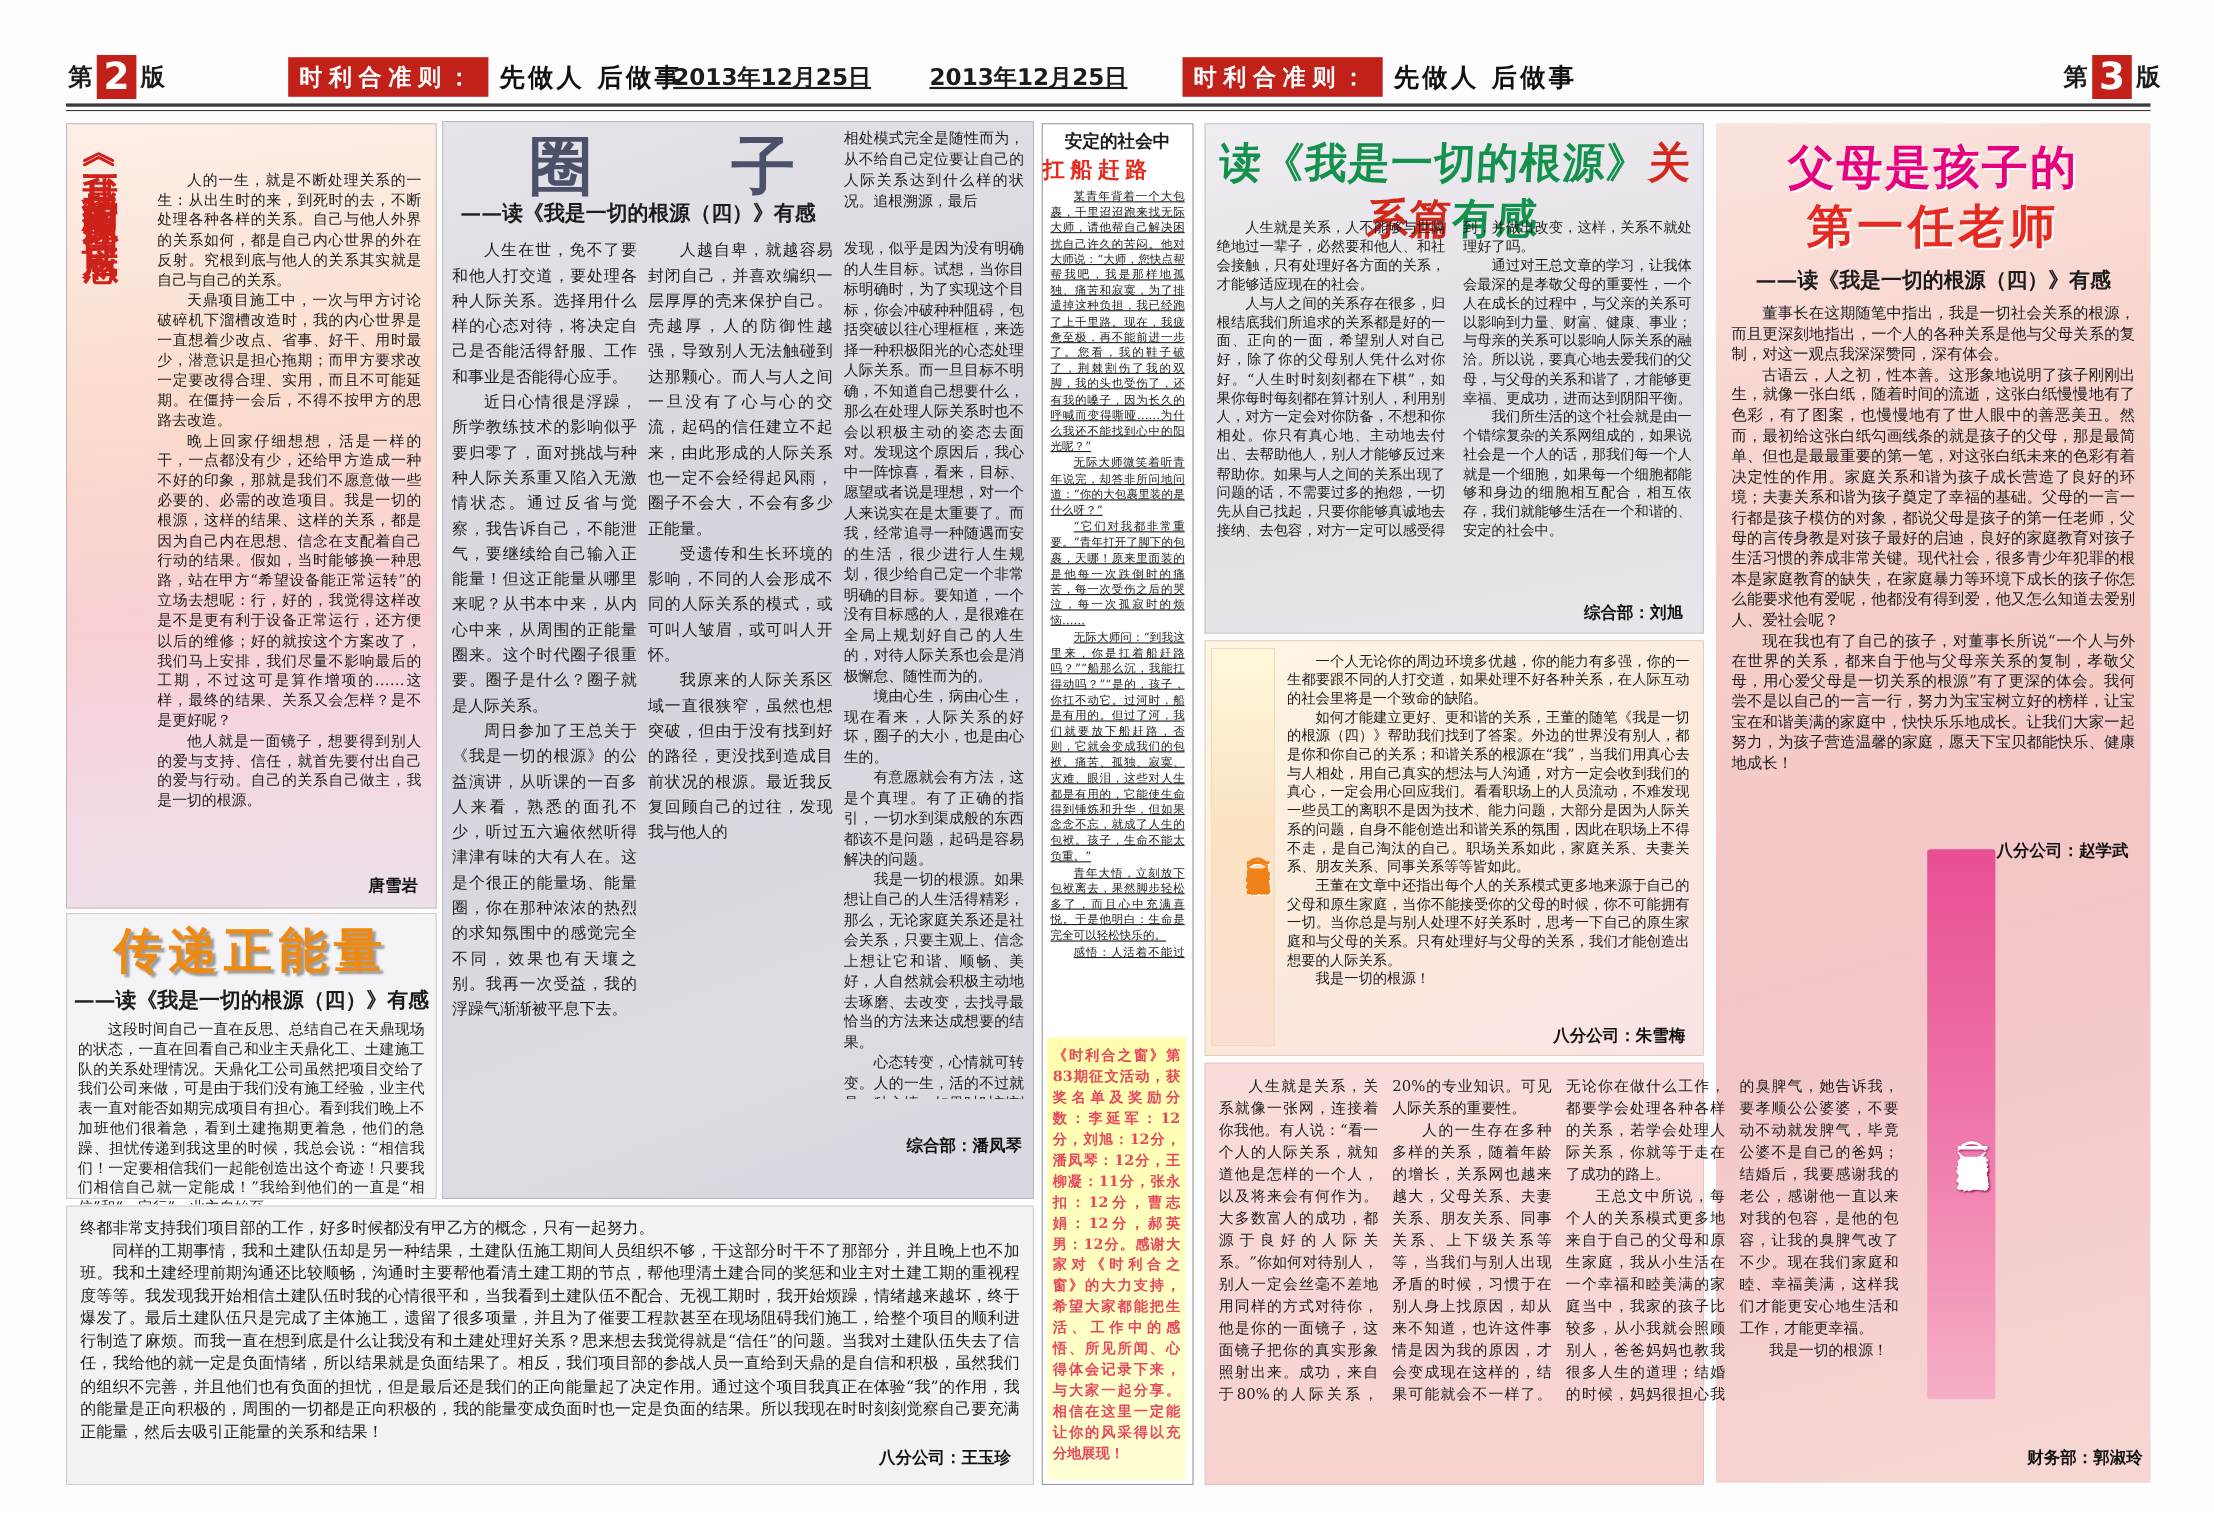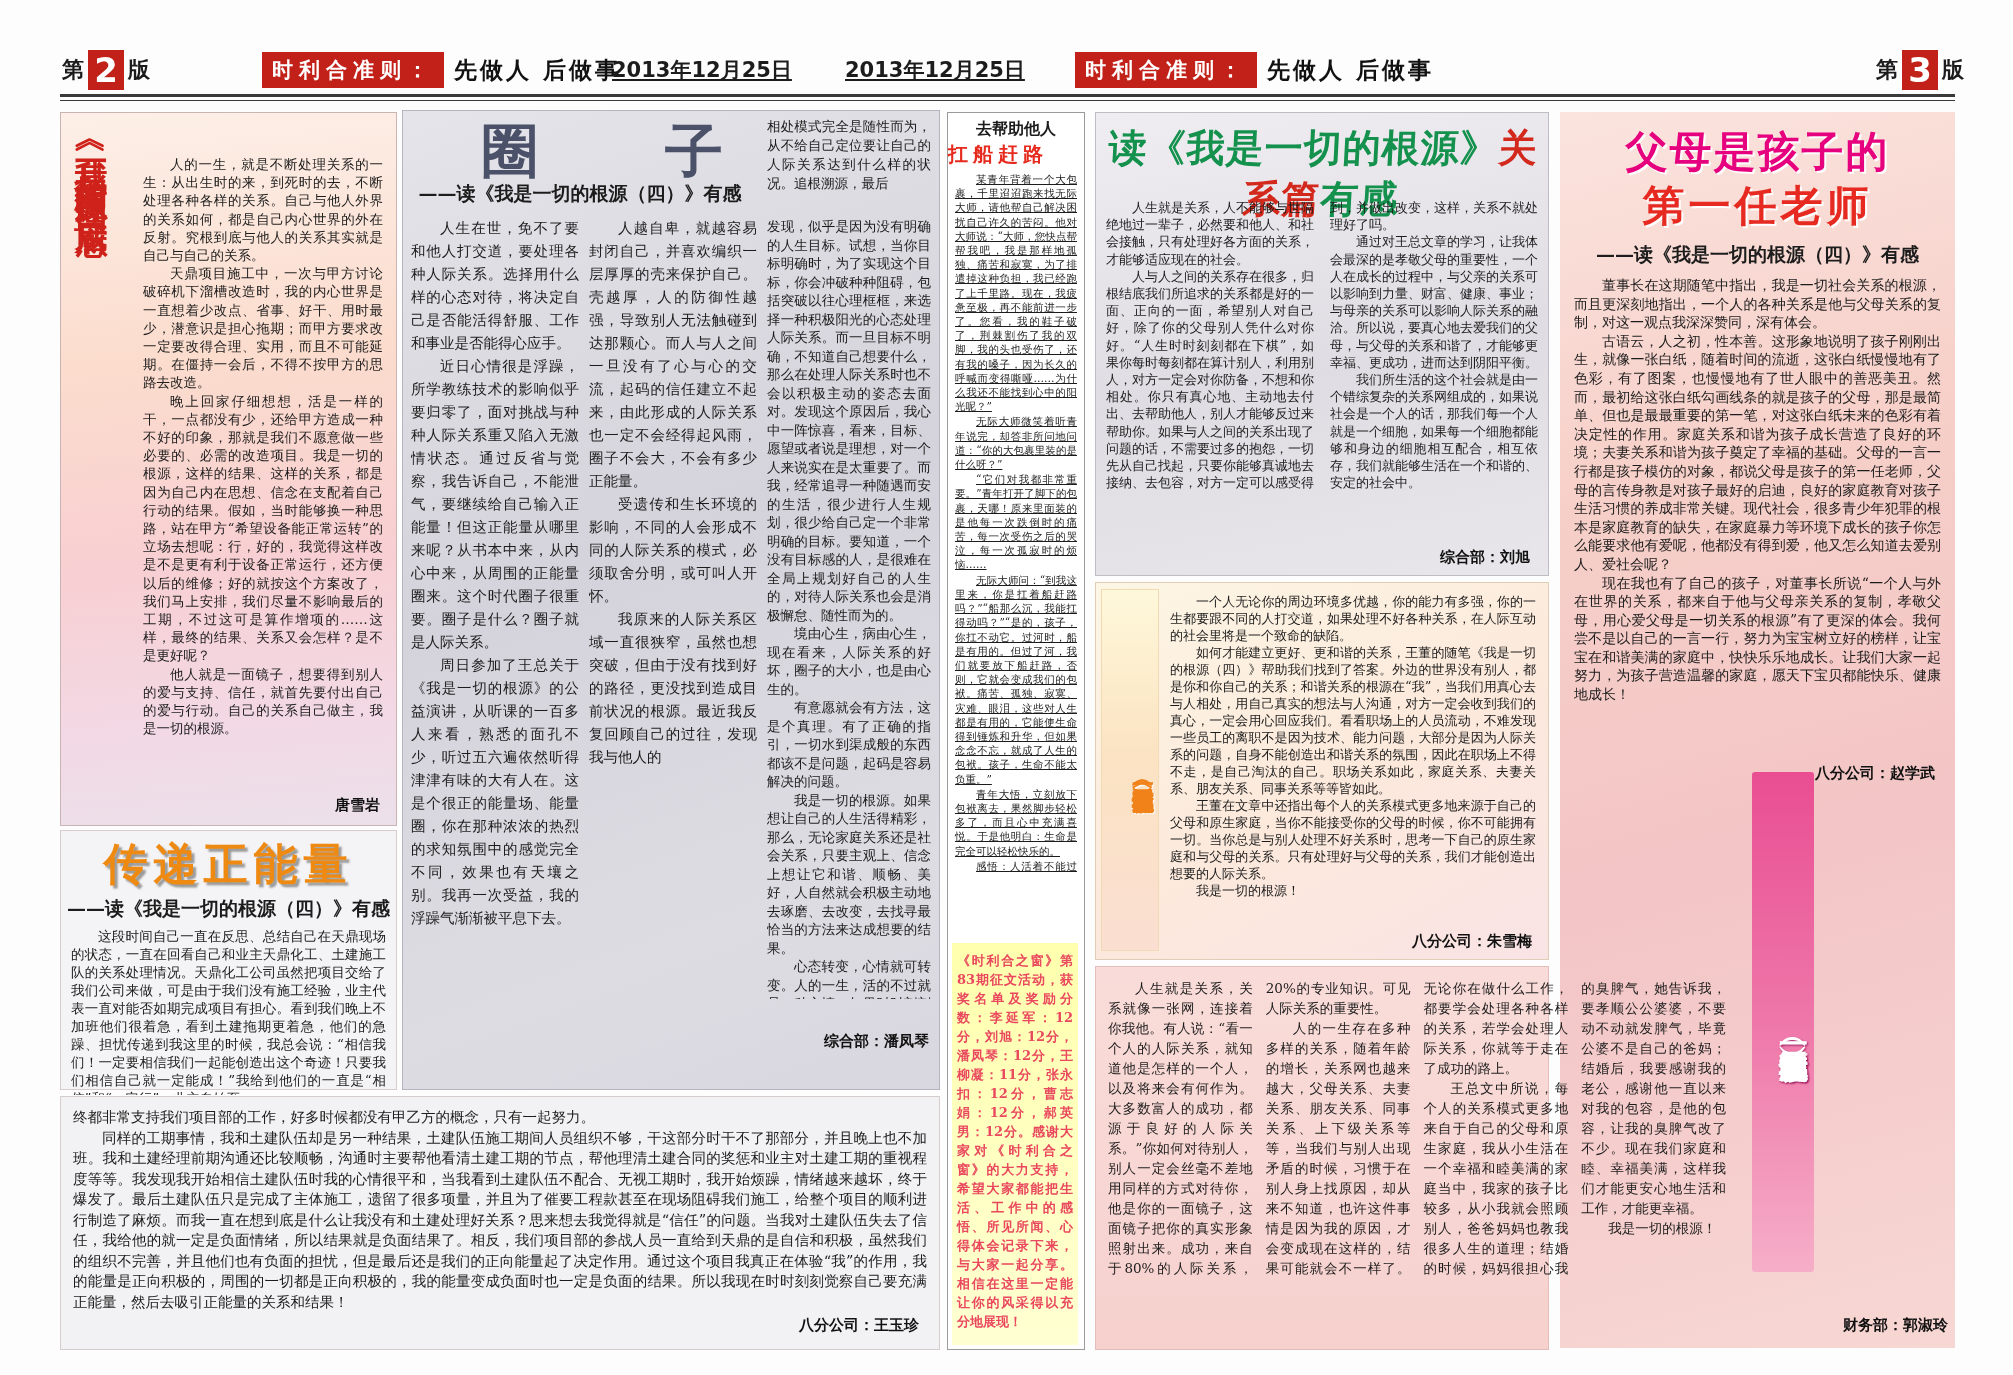--- a/index.html
+++ b/index.html
@@ -164,35 +164,35 @@
     <div class="c-topright">
       <p class="para noindent">相处模式完全是随性而为，从不给自己定位要让自己的人际关系达到什么样的状况。追根溯源，最后</p>
     </div>
     <div class="c-col" id="c-col1">
       <p class="para">人生在世，免不了要和他人打交道，要处理各种人际关系。选择用什么样的心态对待，将决定自己是否能活得舒服、工作和事业是否能得心应手。</p>
       <p class="para">近日心情很是浮躁，所学教练技术的影响似乎要归零了，面对挑战与种种人际关系重又陷入无激情状态。通过反省与觉察，我告诉自己，不能泄气，要继续给自己输入正能量！但这正能量从哪里来呢？从书本中来，从内心中来，从周围的正能量圈来。这个时代圈子很重要。圈子是什么？圈子就是人际关系。</p>
       <p class="para">周日参加了王总关于《我是一切的根源》的公益演讲，从听课的一百多人来看，熟悉的面孔不少，听过五六遍依然听得津津有味的大有人在。这是个很正的能量场、能量圈，你在那种浓浓的热烈的求知氛围中的感觉完全不同，效果也有天壤之别。我再一次受益，我的浮躁气渐渐被平息下去。</p>
     </div>
     <div class="c-col" id="c-col2">
       <p class="para">人越自卑，就越容易封闭自己，并喜欢编织一层厚厚的壳来保护自己。壳越厚，人的防御性越强，导致别人无法触碰到达那颗心。而人与人之间一旦没有了心与心的交流，起码的信任建立不起来，由此形成的人际关系也一定不会经得起风雨，圈子不会大，不会有多少正能量。</p>
-      <p class="para">受遗传和生长环境的影响，不同的人会形成不同的人际关系的模式，必须取舍分明，或可叫人开怀。</p>
+      <p class="para">受遗传和生长环境的影响，不同的人会形成不同的人际关系的模式，或可叫人皱眉，或可叫人开怀。</p>
       <p class="para">我原来的人际关系区域一直很狭窄，虽然也想突破，但由于没有找到好的路径，更没找到造成目前状况的根源。最近我反复回顾自己的过往，发现我与他人的</p>
     </div>
     <div class="c-col" id="c-col3">
       <p class="para noindent">发现，似乎是因为没有明确的人生目标。试想，当你目标明确时，为了实现这个目标，你会冲破种种阻碍，包括突破以往心理框框，来选择一种积极阳光的心态处理人际关系。而一旦目标不明确，不知道自己想要什么，那么在处理人际关系时也不会以积极主动的姿态去面对。发现这个原因后，我心中一阵惊喜，看来，目标、愿望或者说是理想，对一个人来说实在是太重要了。而我，经常追寻一种随遇而安的生活，很少进行人生规划，很少给自己定一个非常明确的目标。要知道，一个没有目标感的人，是很难在全局上规划好自己的人生的，对待人际关系也会是消极懈怠、随性而为的。</p>
       <p class="para">境由心生，病由心生，现在看来，人际关系的好坏，圈子的大小，也是由心生的。</p>
       <p class="para">有意愿就会有方法，这是个真理。有了正确的指引，一切水到渠成般的东西都该不是问题，起码是容易解决的问题。</p>
       <p class="para">我是一切的根源。如果想让自己的人生活得精彩，那么，无论家庭关系还是社会关系，只要主观上、信念上想让它和谐、顺畅、美好，人自然就会积极主动地去琢磨、去改变，去找寻最恰当的方法来达成想要的结果。</p>
       <p class="para">心态转变，心情就可转变。人的一生，活的不过就是一种心情。如果时时刻刻拥有好心情，那就让自己阳光灿烂起来，圈子就会扩大起来，人际关系也可能越来越和谐。</p>
     </div>
     <div class="c-byline byline">综合部：潘凤琴</div>
   </div>
 
   <div class="abs" id="storyCol">
-    <div class="s-kicker">去帮助他人</div>
+    <div class="s-kicker">安定的社会中</div>
     <div class="s-title">扛船赶路</div>
     <div class="s-text">
       <p class="para">某青年背着一个大包裹，千里迢迢跑来找无际大师，请他帮自己解决困扰自己许久的苦闷。他对大师说：“大师，您快点帮帮我吧，我是那样地孤独、痛苦和寂寞，为了排遣掉这种负担，我已经跑了上千里路。现在，我疲惫至极，再不能前进一步了。您看，我的鞋子破了，荆棘割伤了我的双脚，我的头也受伤了，还有我的嗓子，因为长久的呼喊而变得嘶哑……为什么我还不能找到心中的阳光呢？”</p>
       <p class="para">无际大师微笑着听青年说完，却答非所问地问道：“你的大包裹里装的是什么呀？”</p>
       <p class="para">“它们对我都非常重要。”青年打开了脚下的包裹，天哪！原来里面装的是他每一次跌倒时的痛苦，每一次受伤之后的哭泣，每一次孤寂时的烦恼……</p>
       <p class="para">无际大师问：“到我这里来，你是扛着船赶路吗？”“船那么沉，我能扛得动吗？”“是的，孩子，你扛不动它。过河时，船是有用的。但过了河，我们就要放下船赶路，否则，它就会变成我们的包袱。痛苦、孤独、寂寞、灾难、眼泪，这些对人生都是有用的，它能使生命得到锤炼和升华，但如果念念不忘，就成了人生的包袱。孩子，生命不能太负重。”</p>
       <p class="para">青年大悟，立刻放下包袱离去，果然脚步轻松多了，而且心中充满喜悦。于是他明白：生命是完全可以轻松快乐的。</p>
       <p class="para">感悟：人活着不能过分沉溺于过去，每个人的生命之舟都经不起太重的负荷，要想扬帆远航，必须取舍分明、轻装上阵，否则中途搁浅或沉没就难以避免。</p>
     </div>
     <div id="notice">《时利合之窗》第83期征文活动，获奖名单及奖励分数：李延军：12分，刘旭：12分，潘凤琴：12分，王柳凝：11分，张永扣：12分，曹志娟：12分，郝英男：12分。感谢大家对《时利合之窗》的大力支持，希望大家都能把生活、工作中的感悟、所见所闻、心得体会记录下来，与大家一起分享。相信在这里一定能让你的风采得以充分地展现！</div>

